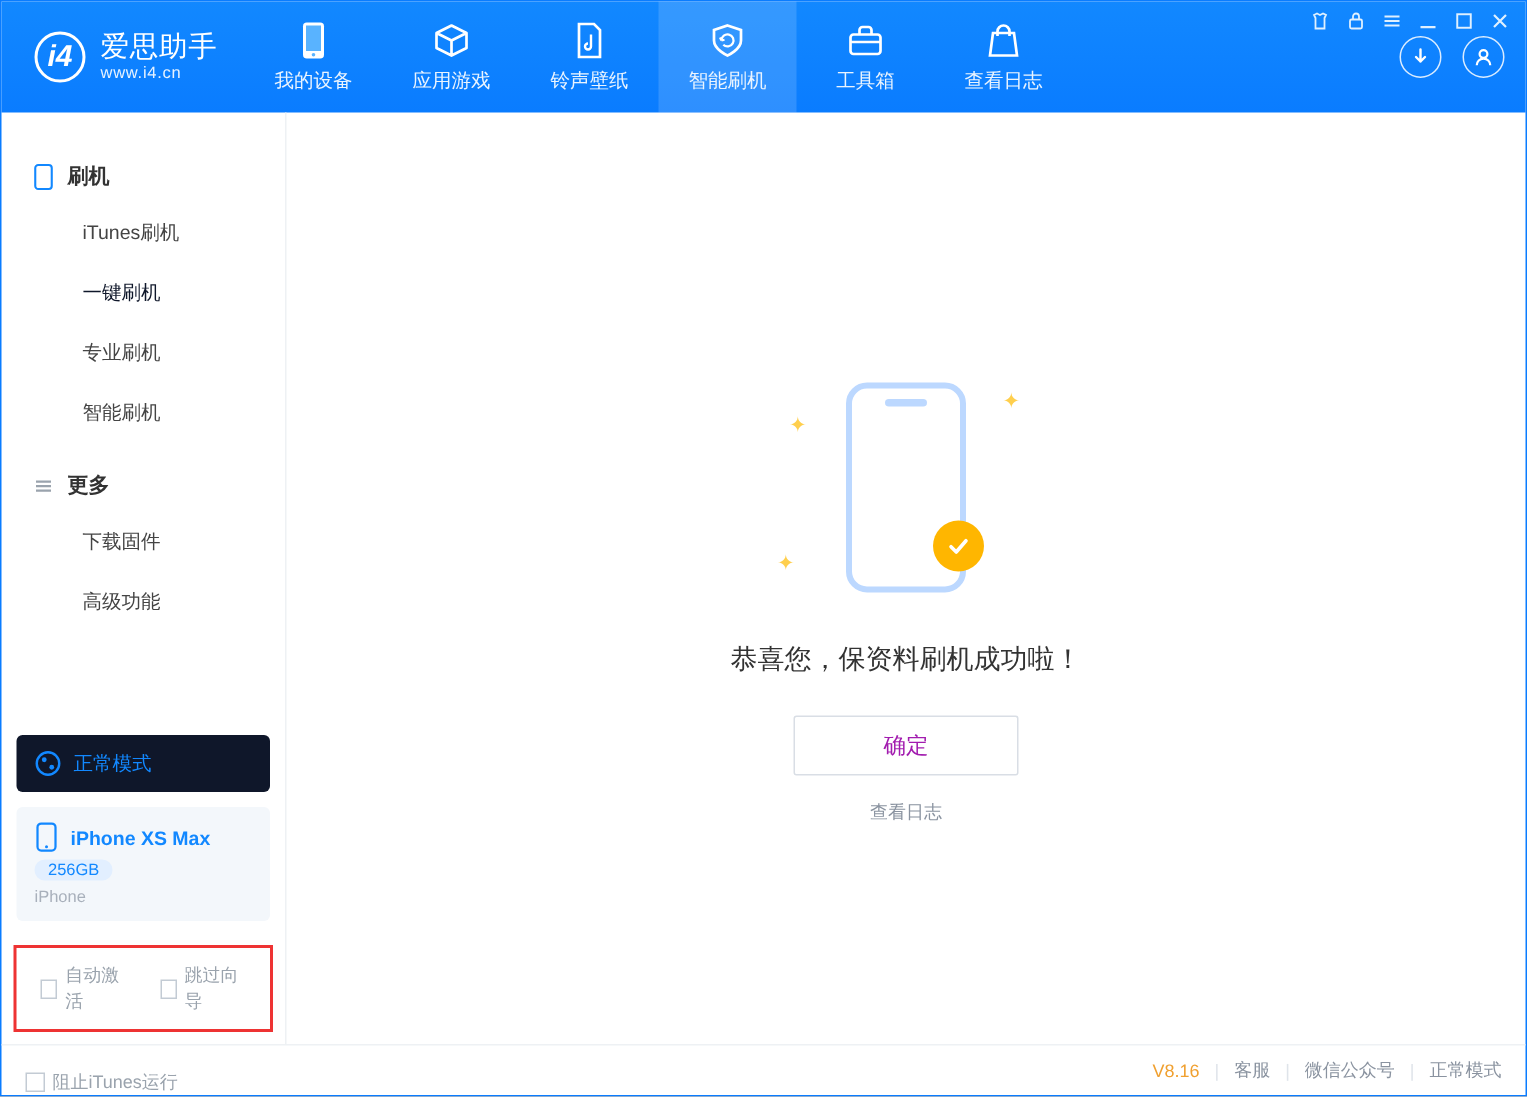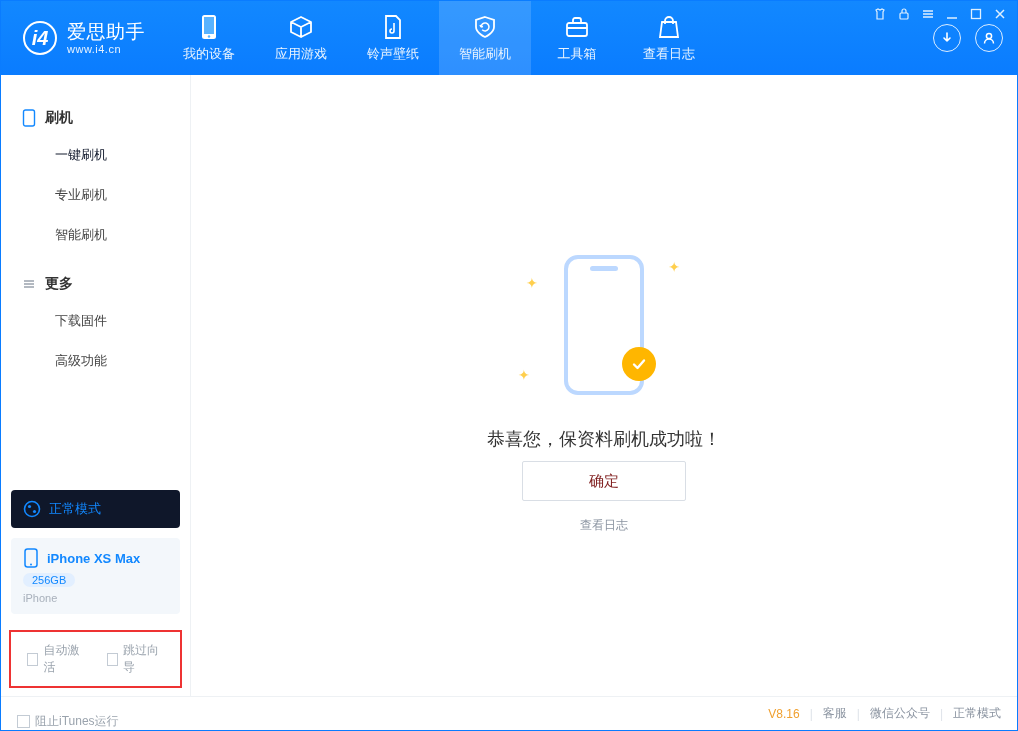--- a/index.html
+++ b/index.html
@@ -38,21 +38,21 @@
   .chkbox { width:13px; height:13px; border:1px solid #c3cbd4; background:#fff;}
   
   .main { flex:1; display:flex; flex-direction:column; align-items:center; justify-content:flex-start; position:relative;}
   .illus { margin-top: 170px; position:relative; width: 200px; height:160px; display:flex; align-items:center; justify-content:center;}
   .phone { width: 80px; height: 140px; border: 4px solid #bcd8ff; border-radius: 14px; background:#fff; position:relative;}
   .phone::before{content:""; position:absolute; top:7px; left:50%; transform:translateX(-50%); width:28px; height:5px; background:#bcd8ff; border-radius:3px;}
   .checkbadge { position:absolute; right:48px; bottom:24px; width:34px; height:34px; background:#ffb600; border-radius:50%; display:flex; align-items:center; justify-content:center;}
   .sparkle { position:absolute; color:#ffcf4d; font-size:14px;}
   .s1{left:22px; top:30px;} .s2{right:24px; top:14px;} .s3{left:14px; bottom:22px;}
   .succ-text { margin-top: 22px; font-size:18px; color:#333; font-weight:500;}
-  .ok-btn { margin-top:10px; width:164px; height:40px; border:1px solid #d9dee5; background:#fff; font-size:15px; color:#7f1d1d; cursor:pointer; border-radius:2px;}
+  .ok-btn { margin-top:26px; width:150px; height:40px; border:1px solid #d9dee5; background:#fff; font-size:15px; color:#a21caf; cursor:pointer; border-radius:2px;}
   .loglink { margin-top:16px; font-size:12px; color:#8a93a0; cursor:pointer;}
   
   .footer { height:34px; border-top:1px solid #eef1f4; display:flex; align-items:center; font-size:12px; color:#9aa3ad; padding: 0 16px;}
   .footer .chk { margin-right:auto;margin-top:16px;}
   .flinks { display:flex; align-items:center; gap:10px; color:#8a93a0;}
   .fsep { color:#dfe4ea;}
   .flink { cursor:pointer;}
   svg { display:block; }
   .ghd-ico { width:16px; height:16px; display:inline-flex; align-items:center; justify-content:center;}
 </style>
@@ -178,20 +178,21 @@
     <div class="sidebar">
       <div class="side-scroll">
         <div class="side-group-hd">
           <span class="ghd-ico">
               <svg width="14" height="18" viewBox="0 0 14 18">
                 <rect x="1.5" y="1" width="11" height="16" rx="2" fill="none" stroke="#1288ff" stroke-width="1.4"></rect>
               </svg>
             </span>
           <span>刷机</span>
         </div>
+        <div class="side-item">iTunes刷机</div>
         <div class="side-item active">一键刷机</div>
         <div class="side-item">专业刷机</div>
         <div class="side-item">智能刷机</div>
 
         <div class="side-group-hd" style="margin-top:10px;">
           <span class="ghd-ico">
               <svg width="14" height="14" viewBox="0 0 14 14">
                 <path d="M2 4 H12 M2 7 H12 M2 10 H12" stroke="#9aa3ad" stroke-width="1.5"></path>
               </svg>
             </span>

